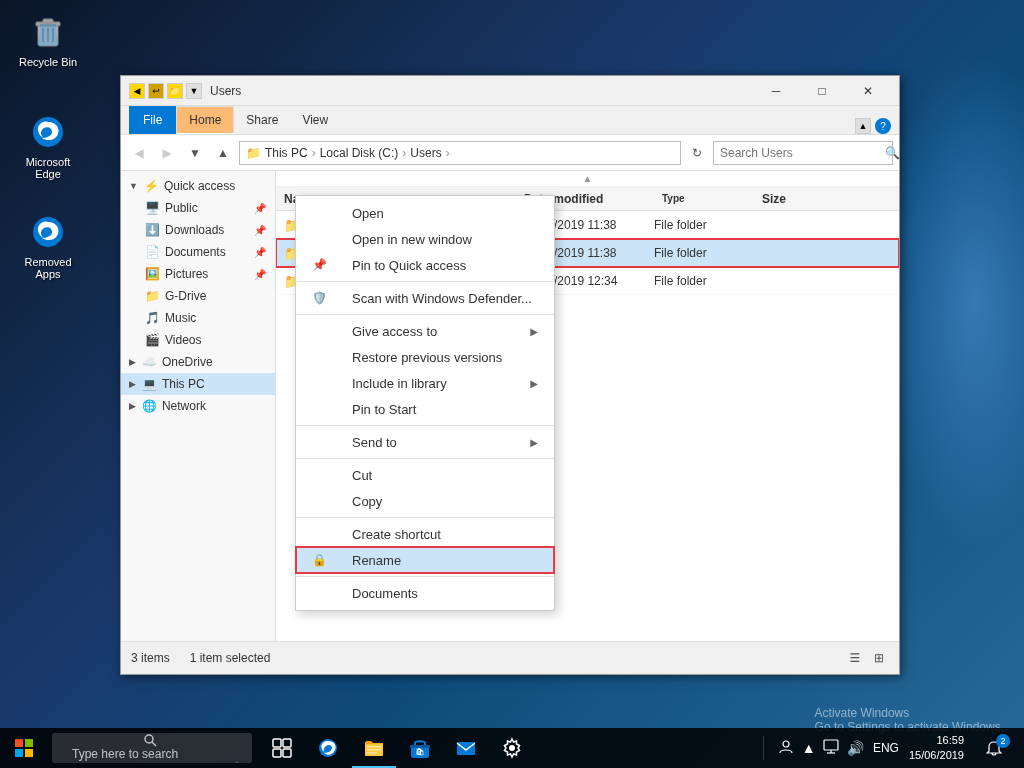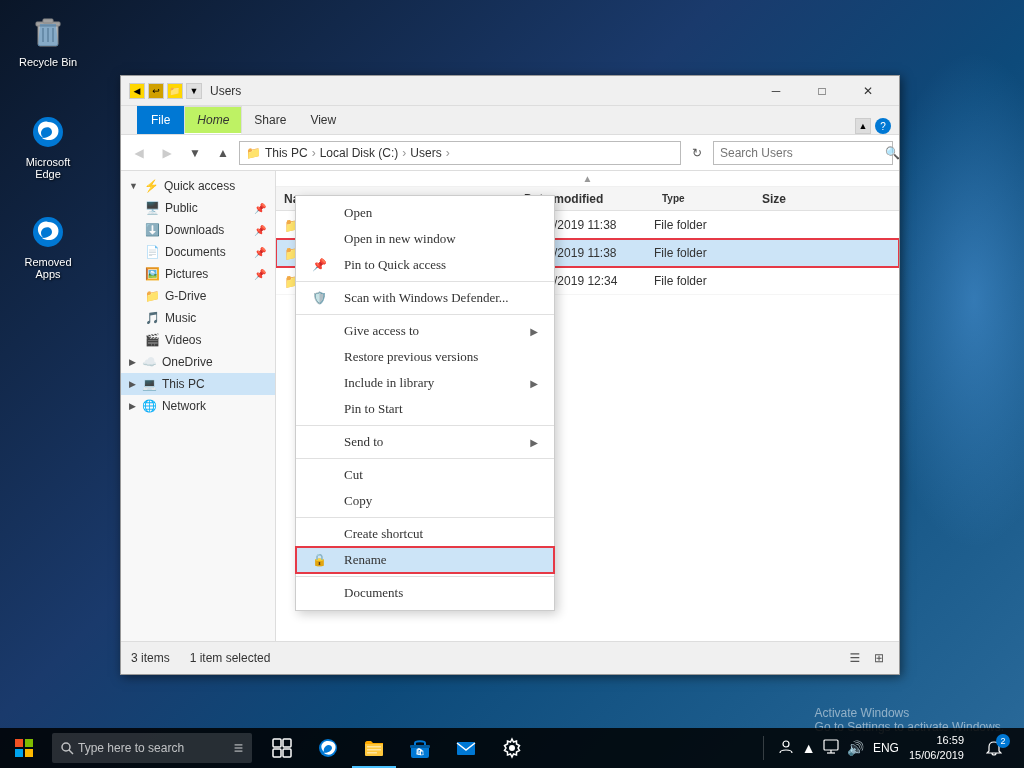--- a/index.html
+++ b/index.html
@@ -70,20 +70,21 @@
     }
     .taskbar-search {
       display: flex;
       align-items: center;
       background: rgba(255,255,255,0.15);
       border-radius: 2px;
       margin: 0 4px;
       padding: 0 8px;
       height: 30px;
       width: 200px;
+      flex-direction: column;
     }
     .taskbar-search input {
       background: transparent;
       border: none;
       outline: none;
       color: white;
       font-size: 12px;
       width: 160px;
     }
     .taskbar-search input::placeholder { color: rgba(255,255,255,0.7); }
@@ -207,37 +208,35 @@
     
     .ribbon {
       background: #f0f0f0;
       border-bottom: 1px solid #ddd;
     }
     .ribbon-tabs {
       display: flex;
       align-items: flex-end;
       padding: 0 8px;
       height: 28px;
-      margin-left: 8px;
     }
     .ribbon-tab {
       padding: 4px 12px;
       font-size: 12px;
       cursor: pointer;
       color: #333;
       height: 28px;
       display: flex;
       align-items: center;
     }
     .ribbon-tab.active {
-      background: #bef264;
+      background: #fdba74;
       border: 1px solid #ddd;
       border-bottom: 1px solid white;
       color: #333;
-      font-style: italic;
     }
     .ribbon-tab.file-tab {
       background: #0078d4;
       color: white;
       padding: 4px 14px;
     }
 
     
     .address-bar {
       display: flex;
@@ -404,22 +403,21 @@
       padding: 4px 0;
       font-size: 13px;
     }
     .ctx-item {
       display: flex;
       align-items: center;
       padding: 5px 16px;
       cursor: pointer;
       color: #333;
       position: relative;
-      gap: 16px;
-      font-family: Liberation Serif, serif;
+      gap: 24px;
     }
     .ctx-item.highlighted {
       background: #cce4f7;
       outline: 2px solid #e63946;
     }
     .ctx-item .ctx-icon {
       width: 16px;
       height: 16px;
       display: flex;
       align-items: center;

